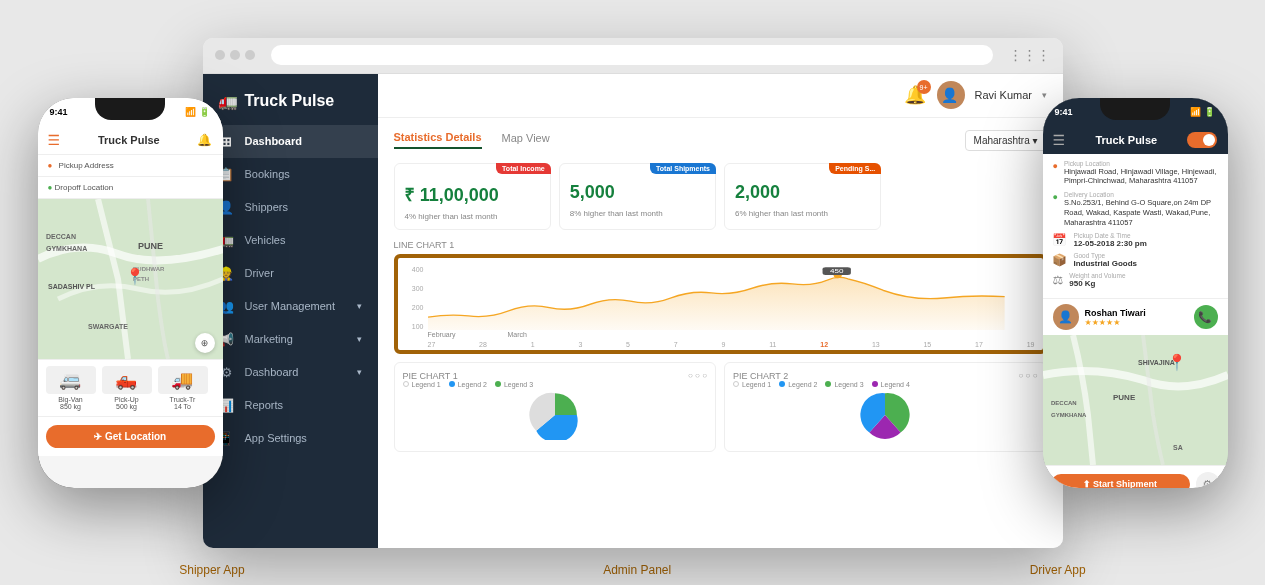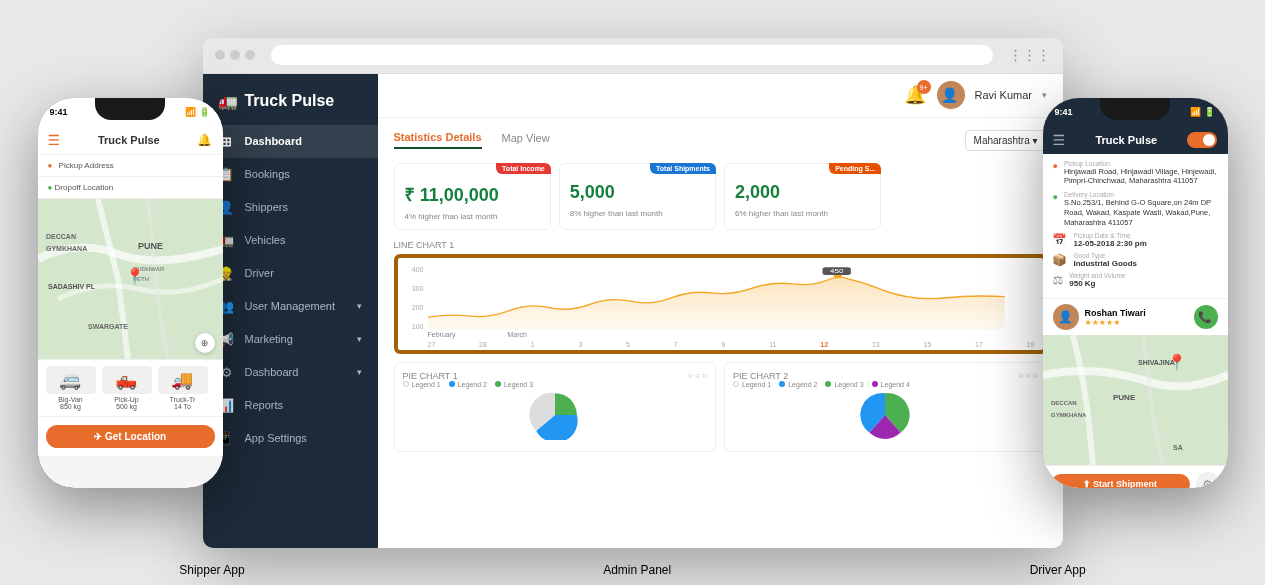--- a/index.html
+++ b/index.html
@@ -25,21 +25,21 @@
     }
 
     
     .bottom-labels {
       position: absolute;
       bottom: 8px;
       left: 0; right: 0;
       display: flex;
       justify-content: space-around;
       font-size: 12px;
-      color: #000000;
+      color: #a16207;
     }
 
     
     .phone {
       border-radius: 36px;
       background: #1a1a1a;
       box-shadow: 0 20px 60px rgba(0,0,0,0.4);
       position: relative;
       overflow: hidden;
     }

